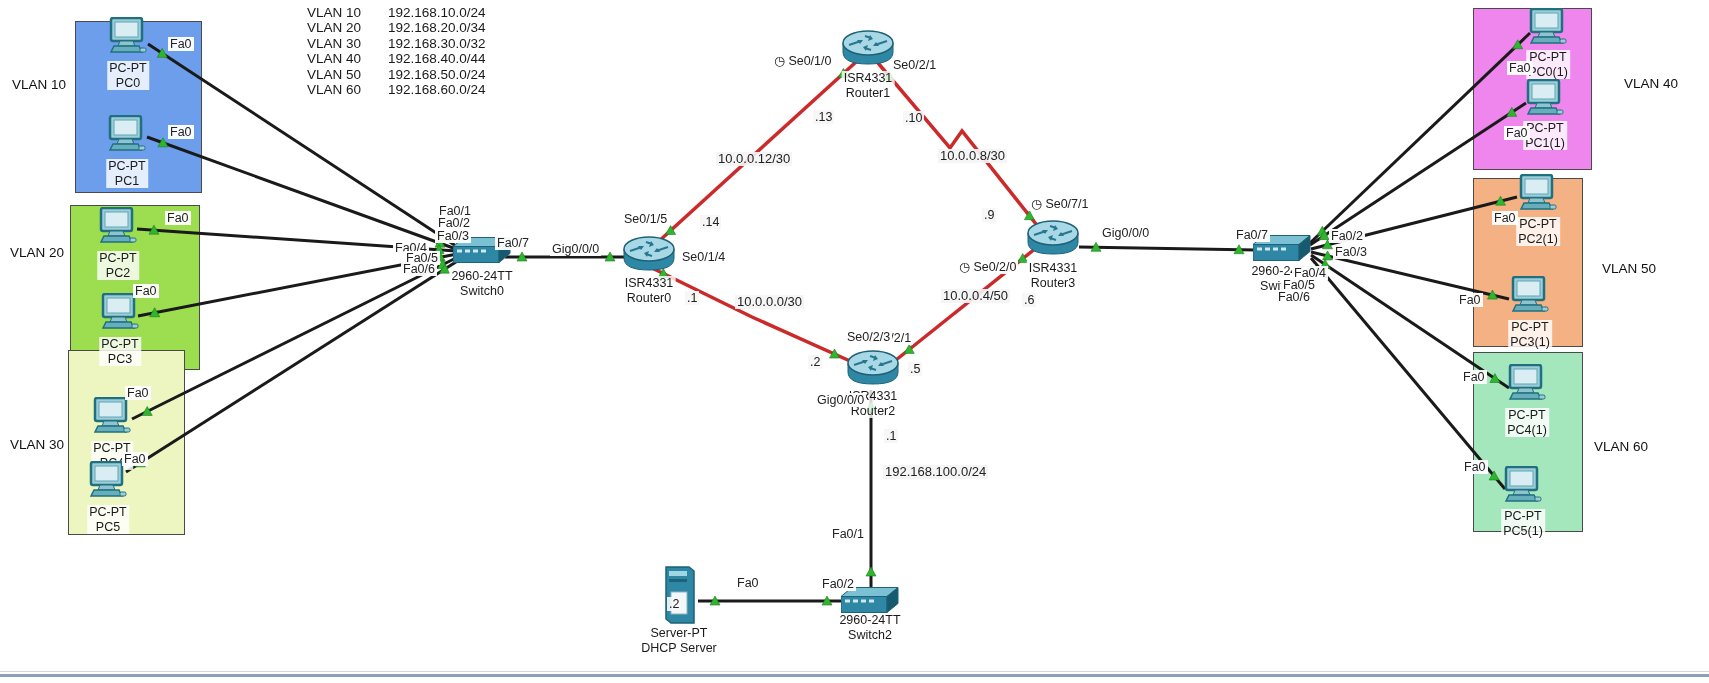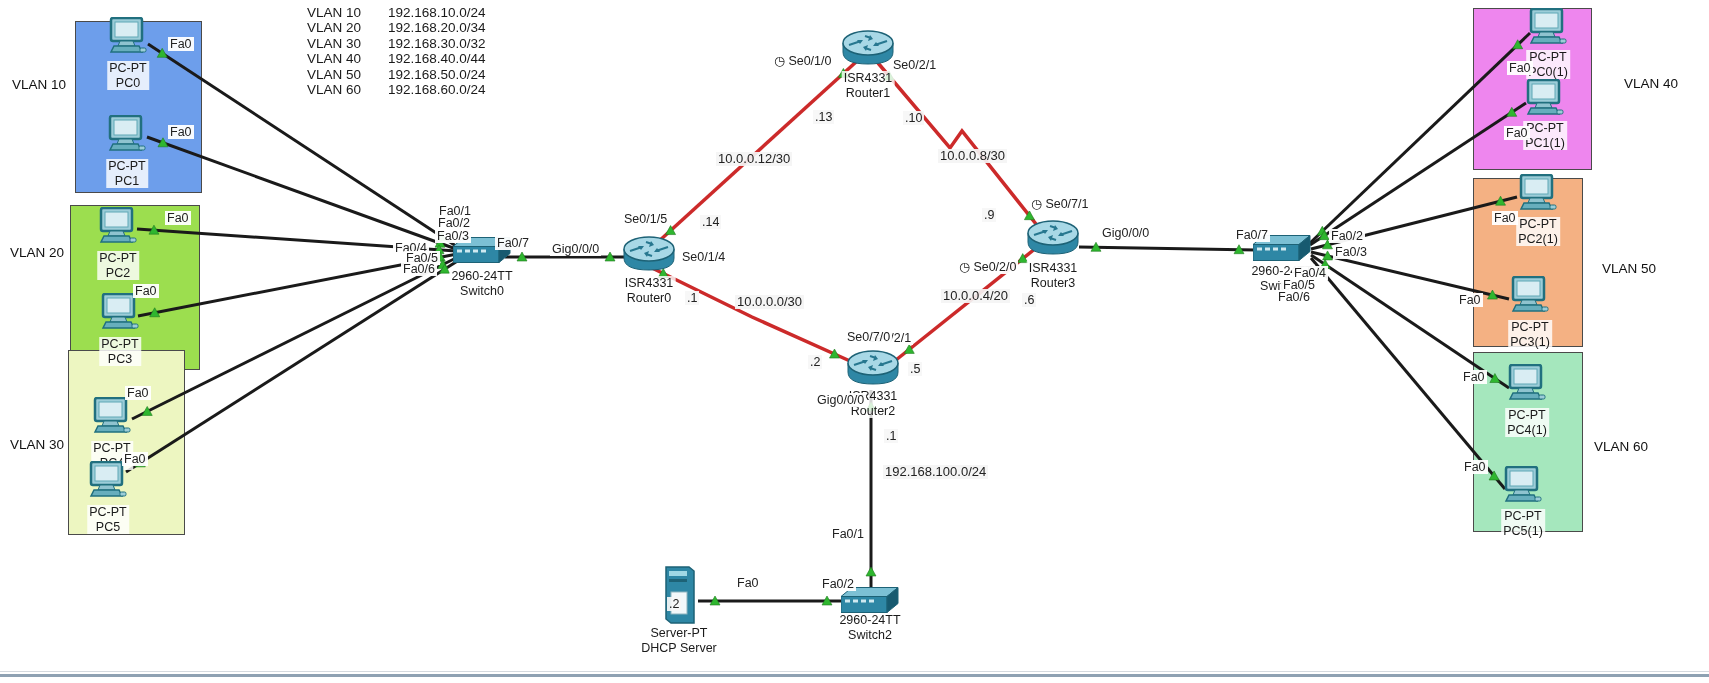--- a/index.html
+++ b/index.html
@@ -394,21 +394,21 @@
       <span class="flabel lab-port" style="left: 401px; top: 262px;">Fa0/6</span>
       <span class="flabel lab-port" style="left: 495px; top: 236px;">Fa0/7</span>
       <span class="flabel lab-port" style="left: 550px; top: 242px;">Gig0/0/0</span>
       <span class="flabel lab-port" style="left: 622px; top: 212px;">Se0/1/5</span>
       <span class="flabel lab-port" style="left: 680px; top: 250px;">Se0/1/4</span>
       <span class="flabel lab-port" style="left: 772px; top: 54px;">◷ Se0/1/0</span>
       <span class="flabel lab-port" style="left: 891px; top: 58px;">Se0/2/1</span>
       <span class="flabel lab-port" style="left: 1029px; top: 197px;">◷ Se0/7/1</span>
       <span class="flabel lab-port" style="left: 957px; top: 248px; margin-top: 12px;">◷ Se0/2/0</span>
       <span class="flabel lab-port" style="left: 866px; top: 331px;">Se0/2/1</span>
-      <span class="flabel lab-port" style="left: 845px; top: 330px;">Se0/7/0</span>
+      <span class="flabel lab-port" style="left: 845px; top: 330px;">Se0/2/3</span>
       <span class="flabel lab-port" style="left: 815px; top: 393px;">Gig0/0/0</span>
       <span class="flabel lab-port" style="left: 1100px; top: 226px;">Gig0/0/0</span>
       <span class="flabel lab-port" style="left: 1234px; top: 228px;">Fa0/7</span>
       <span class="flabel lab-port" style="left: 1329px; top: 229px;">Fa0/2</span>
       <span class="flabel lab-port" style="left: 1333px; top: 245px;">Fa0/3</span>
       <span class="flabel lab-port" style="left: 1292px; top: 266px;">Fa0/4</span>
       <span class="flabel lab-port" style="left: 1281px; top: 278px;">Fa0/5</span>
       <span class="flabel lab-port" style="left: 1276px; top: 290px;">Fa0/6</span>
       <span class="flabel lab-port" style="left: 1507px; top: 61px;">Fa0</span>
       <span class="flabel lab-port" style="left: 1504px; top: 126px;">Fa0</span>
@@ -425,18 +425,18 @@
       <span class="flabel lab-ip" style="left: 982px; top: 208px;">.9</span>
       <span class="flabel lab-ip" style="left: 685px; top: 291px;">.1</span>
       <span class="flabel lab-ip" style="left: 1022px; top: 293px;">.6</span>
       <span class="flabel lab-ip" style="left: 808px; top: 355px;">.2</span>
       <span class="flabel lab-ip" style="left: 908px; top: 362px;">.5</span>
       <span class="flabel lab-ip" style="left: 884px; top: 429px;">.1</span>
       <span class="flabel lab-ip" style="left: 667px; top: 597px;">.2</span>
       <span class="flabel lab-subnet" style="left: 716px; top: 152px;">10.0.0.12/30</span>
       <span class="flabel lab-subnet" style="left: 938px; top: 149px;">10.0.0.8/30</span>
       <span class="flabel lab-subnet" style="left: 735px; top: 295px; text-align: center;">10.0.0.0/30</span>
-      <span class="flabel lab-subnet" style="left: 941px; top: 289px;">10.0.0.4/20</span>
+      <span class="flabel lab-subnet" style="left: 941px; top: 289px;">10.0.0.4/50</span>
       <span class="flabel lab-subnet" style="left: 883px; top: 465px;">192.168.100.0/24</span>
     </div>
   <div class="bottom-line1"></div>
   <div class="bottom-line2"></div>
 </div>
 
 </body></html>

